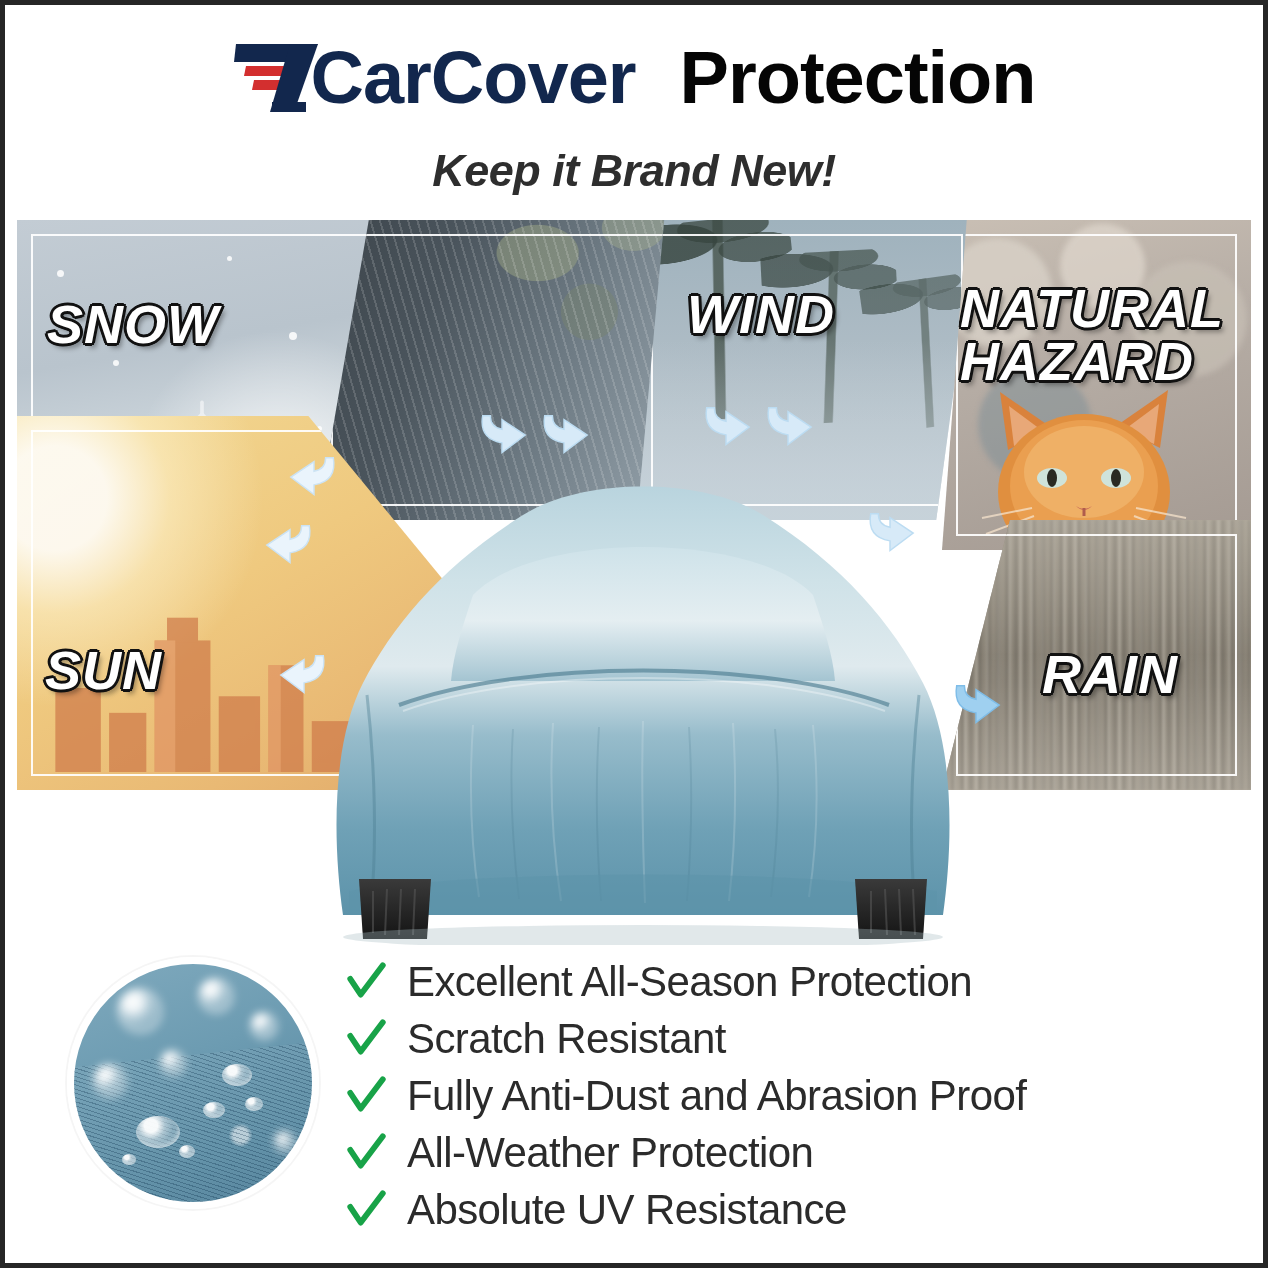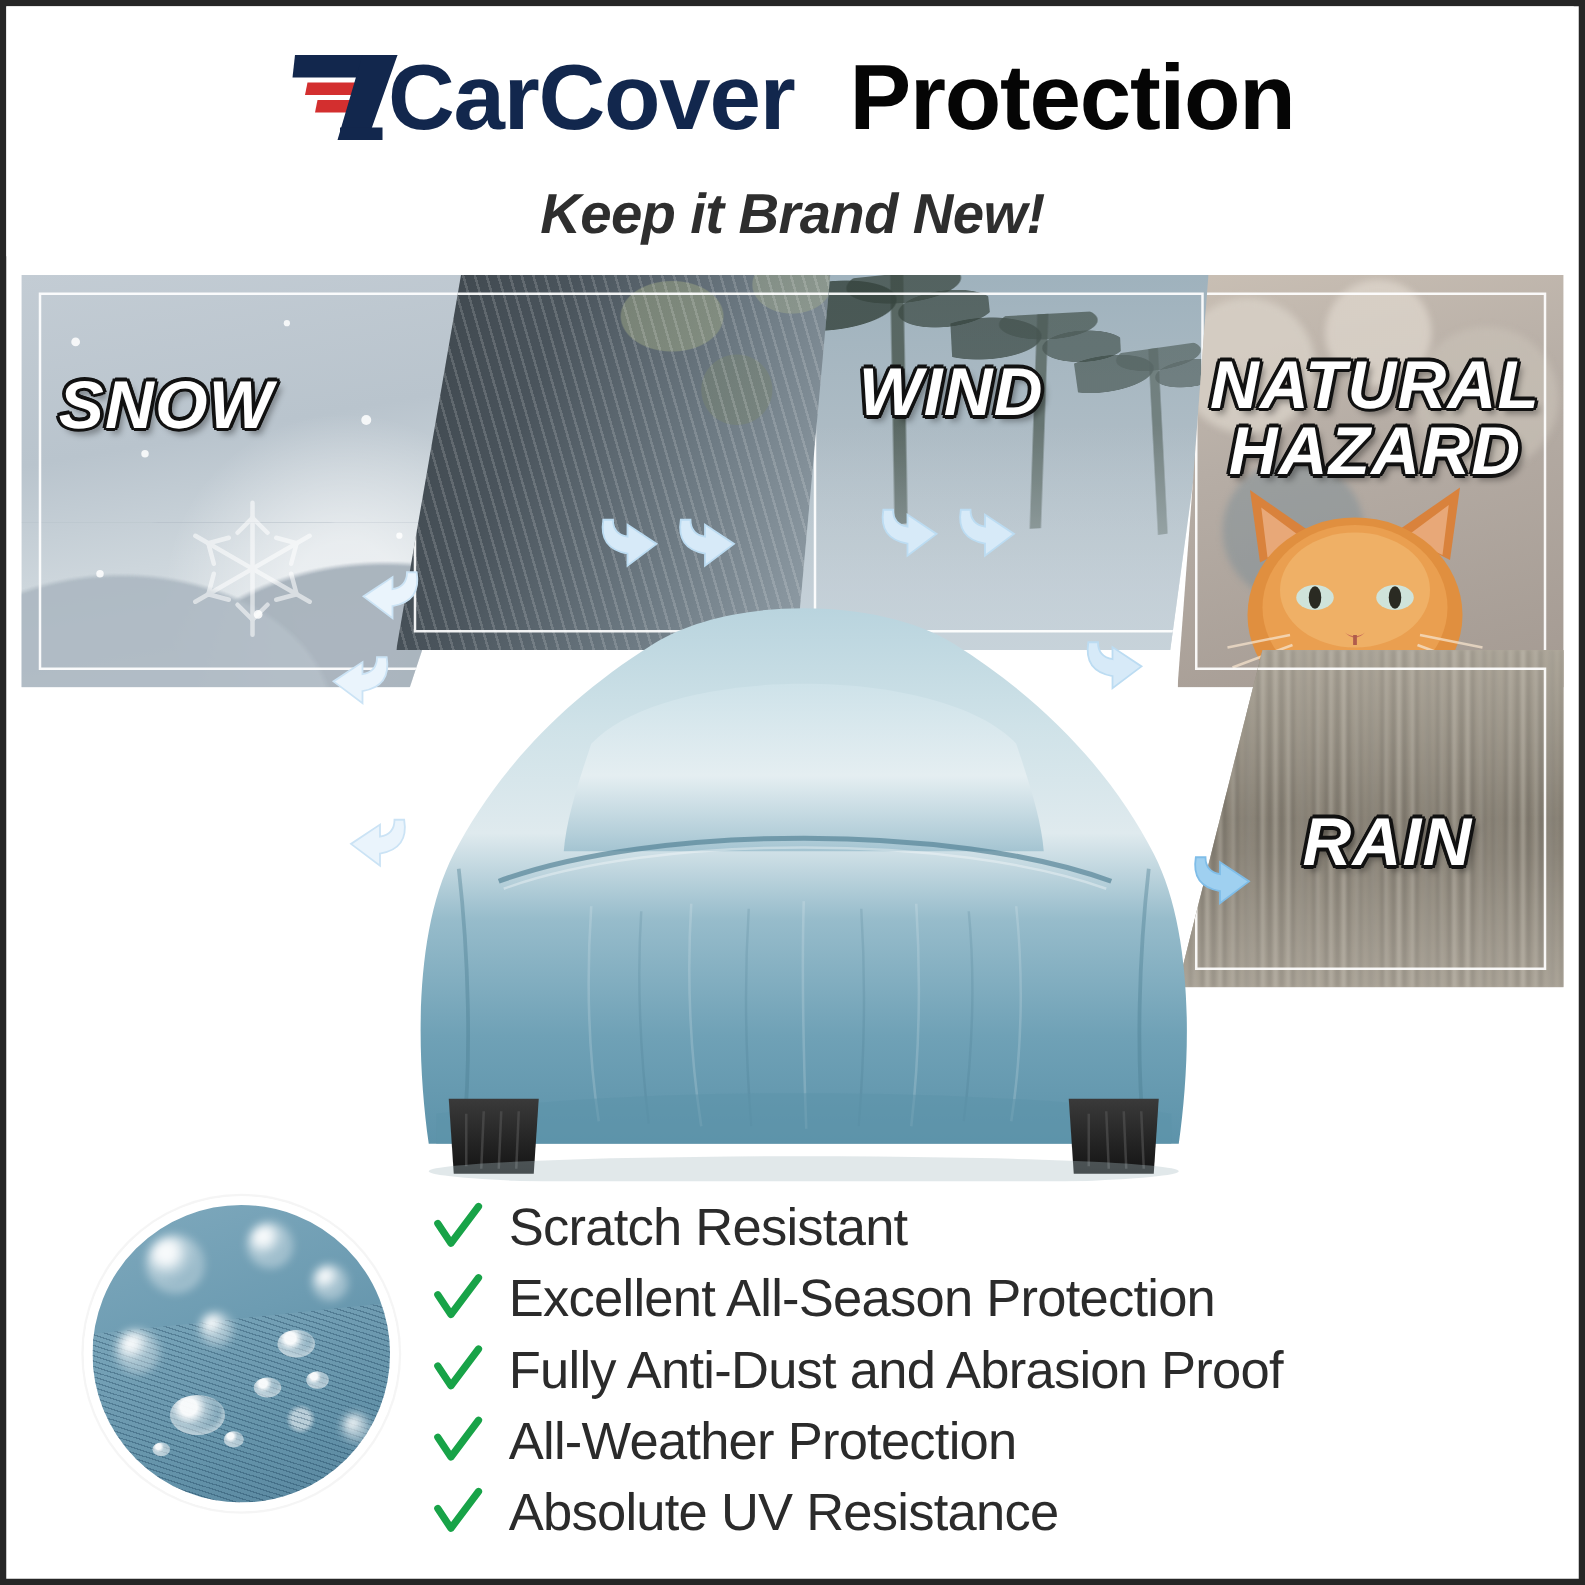--- a/index.html
+++ b/index.html
@@ -169,21 +169,21 @@
   }
   #hazard-bokeh {
     position:absolute; inset:0;
     background:
       radial-gradient(circle at 18% 22%, rgba(216,209,199,0.8) 0 14%, rgba(0,0,0,0) 16%),
       radial-gradient(circle at 52% 14%, rgba(224,216,206,0.7) 0 12%, rgba(0,0,0,0) 14%),
       radial-gradient(circle at 80% 30%, rgba(200,192,182,0.7) 0 16%, rgba(0,0,0,0) 18%),
       radial-gradient(circle at 30% 62%, rgba(120,140,150,0.45) 0 18%, rgba(0,0,0,0) 20%);
     filter: blur(2px);
   }
-  #panel-hazard .ptitle { left: 18px; top: 62px; text-align: center; width: 280px; }
+  #panel-hazard .ptitle { left: 18px; top: 62px; text-align: left; width: 280px; }
   #cat {
     position: absolute; left: 28px; bottom: -16px;
     width: 230px; height: 190px;
   }
 
   
   #panel-sun {
     left: 0; top: 196px; width: 470px; height: 374px;
     background:
       radial-gradient(circle at 8% 22%, rgba(255,255,255,0.85) 0 10%, rgba(255,245,210,0.5) 22%, rgba(255,255,255,0) 40%),
@@ -385,20 +385,43 @@
                 <path d="M164 140 L212 158"></path>
             </g>
           </g>
         </svg>
       </span>
       <div class="inner-frame"></div>
       <div class="ptitle">NATURAL
 HAZARD</div>
     </div>
 
+    <div class="panel" id="panel-sun">
+      <span id="sun-city">
+        <svg viewBox="0 0 400 200" preserveAspectRatio="none" xmlns="http://www.w3.org/2000/svg">
+          <g fill="#cf7b4a">
+            <rect x="10" y="118" width="44" height="82"></rect>
+            <rect x="62" y="142" width="36" height="58"></rect>
+            <rect x="106" y="72" width="54" height="128"></rect>
+            <rect x="118" y="50" width="30" height="24"></rect>
+            <rect x="168" y="126" width="40" height="74"></rect>
+            <rect x="216" y="96" width="34" height="104"></rect>
+            <rect x="258" y="150" width="44" height="50"></rect>
+            <rect x="310" y="110" width="40" height="90"></rect>
+            <rect x="356" y="140" width="36" height="60"></rect>
+          </g>
+          <g fill="#e9a070" opacity="0.65">
+            <rect x="106" y="72" width="20" height="128"></rect>
+            <rect x="216" y="96" width="12" height="104"></rect>
+          </g>
+        </svg>
+      </span>
+      <div class="inner-frame"></div>
+      <div class="ptitle">SUN</div>
+    </div>
 
     <div class="panel" id="panel-dust">
       <div id="dust-city"></div>
       <div id="dust-haze"></div>
       <div class="inner-frame"></div>
       <div class="ptitle">RAIN</div>
     </div>
 
     <div class="arrow" style="left:244px; top:300px;">
       <svg viewBox="0 0 60 60" xmlns="http://www.w3.org/2000/svg">
@@ -543,29 +566,29 @@
     <span class="drop blurred" style="left:84%;  top:70%; width:22px; height:22px;"></span>
   </div>
 
   <div id="features">
     <div class="feature-row">
       <span class="check">
         <svg viewBox="0 0 40 40" xmlns="http://www.w3.org/2000/svg">
             <path d="M5 17 L15 32 L36 4" stroke="#18a348" stroke-width="5.5" fill="none" stroke-linecap="round" stroke-linejoin="round"></path>
           </svg>
       </span>
-      <span class="feature-label">Scratch Resistant</span>
+      <span class="feature-label">Excellent All-Season Protection</span>
     </div>
     <div class="feature-row">
       <span class="check">
         <svg viewBox="0 0 40 40" xmlns="http://www.w3.org/2000/svg">
             <path d="M5 17 L15 32 L36 4" stroke="#18a348" stroke-width="5.5" fill="none" stroke-linecap="round" stroke-linejoin="round"></path>
           </svg>
       </span>
-      <span class="feature-label">Excellent All-Season Protection</span>
+      <span class="feature-label">Scratch Resistant</span>
     </div>
     <div class="feature-row">
       <span class="check">
         <svg viewBox="0 0 40 40" xmlns="http://www.w3.org/2000/svg">
             <path d="M5 17 L15 32 L36 4" stroke="#18a348" stroke-width="5.5" fill="none" stroke-linecap="round" stroke-linejoin="round"></path>
           </svg>
       </span>
       <span class="feature-label">Fully Anti-Dust and Abrasion Proof</span>
     </div>
     <div class="feature-row">

